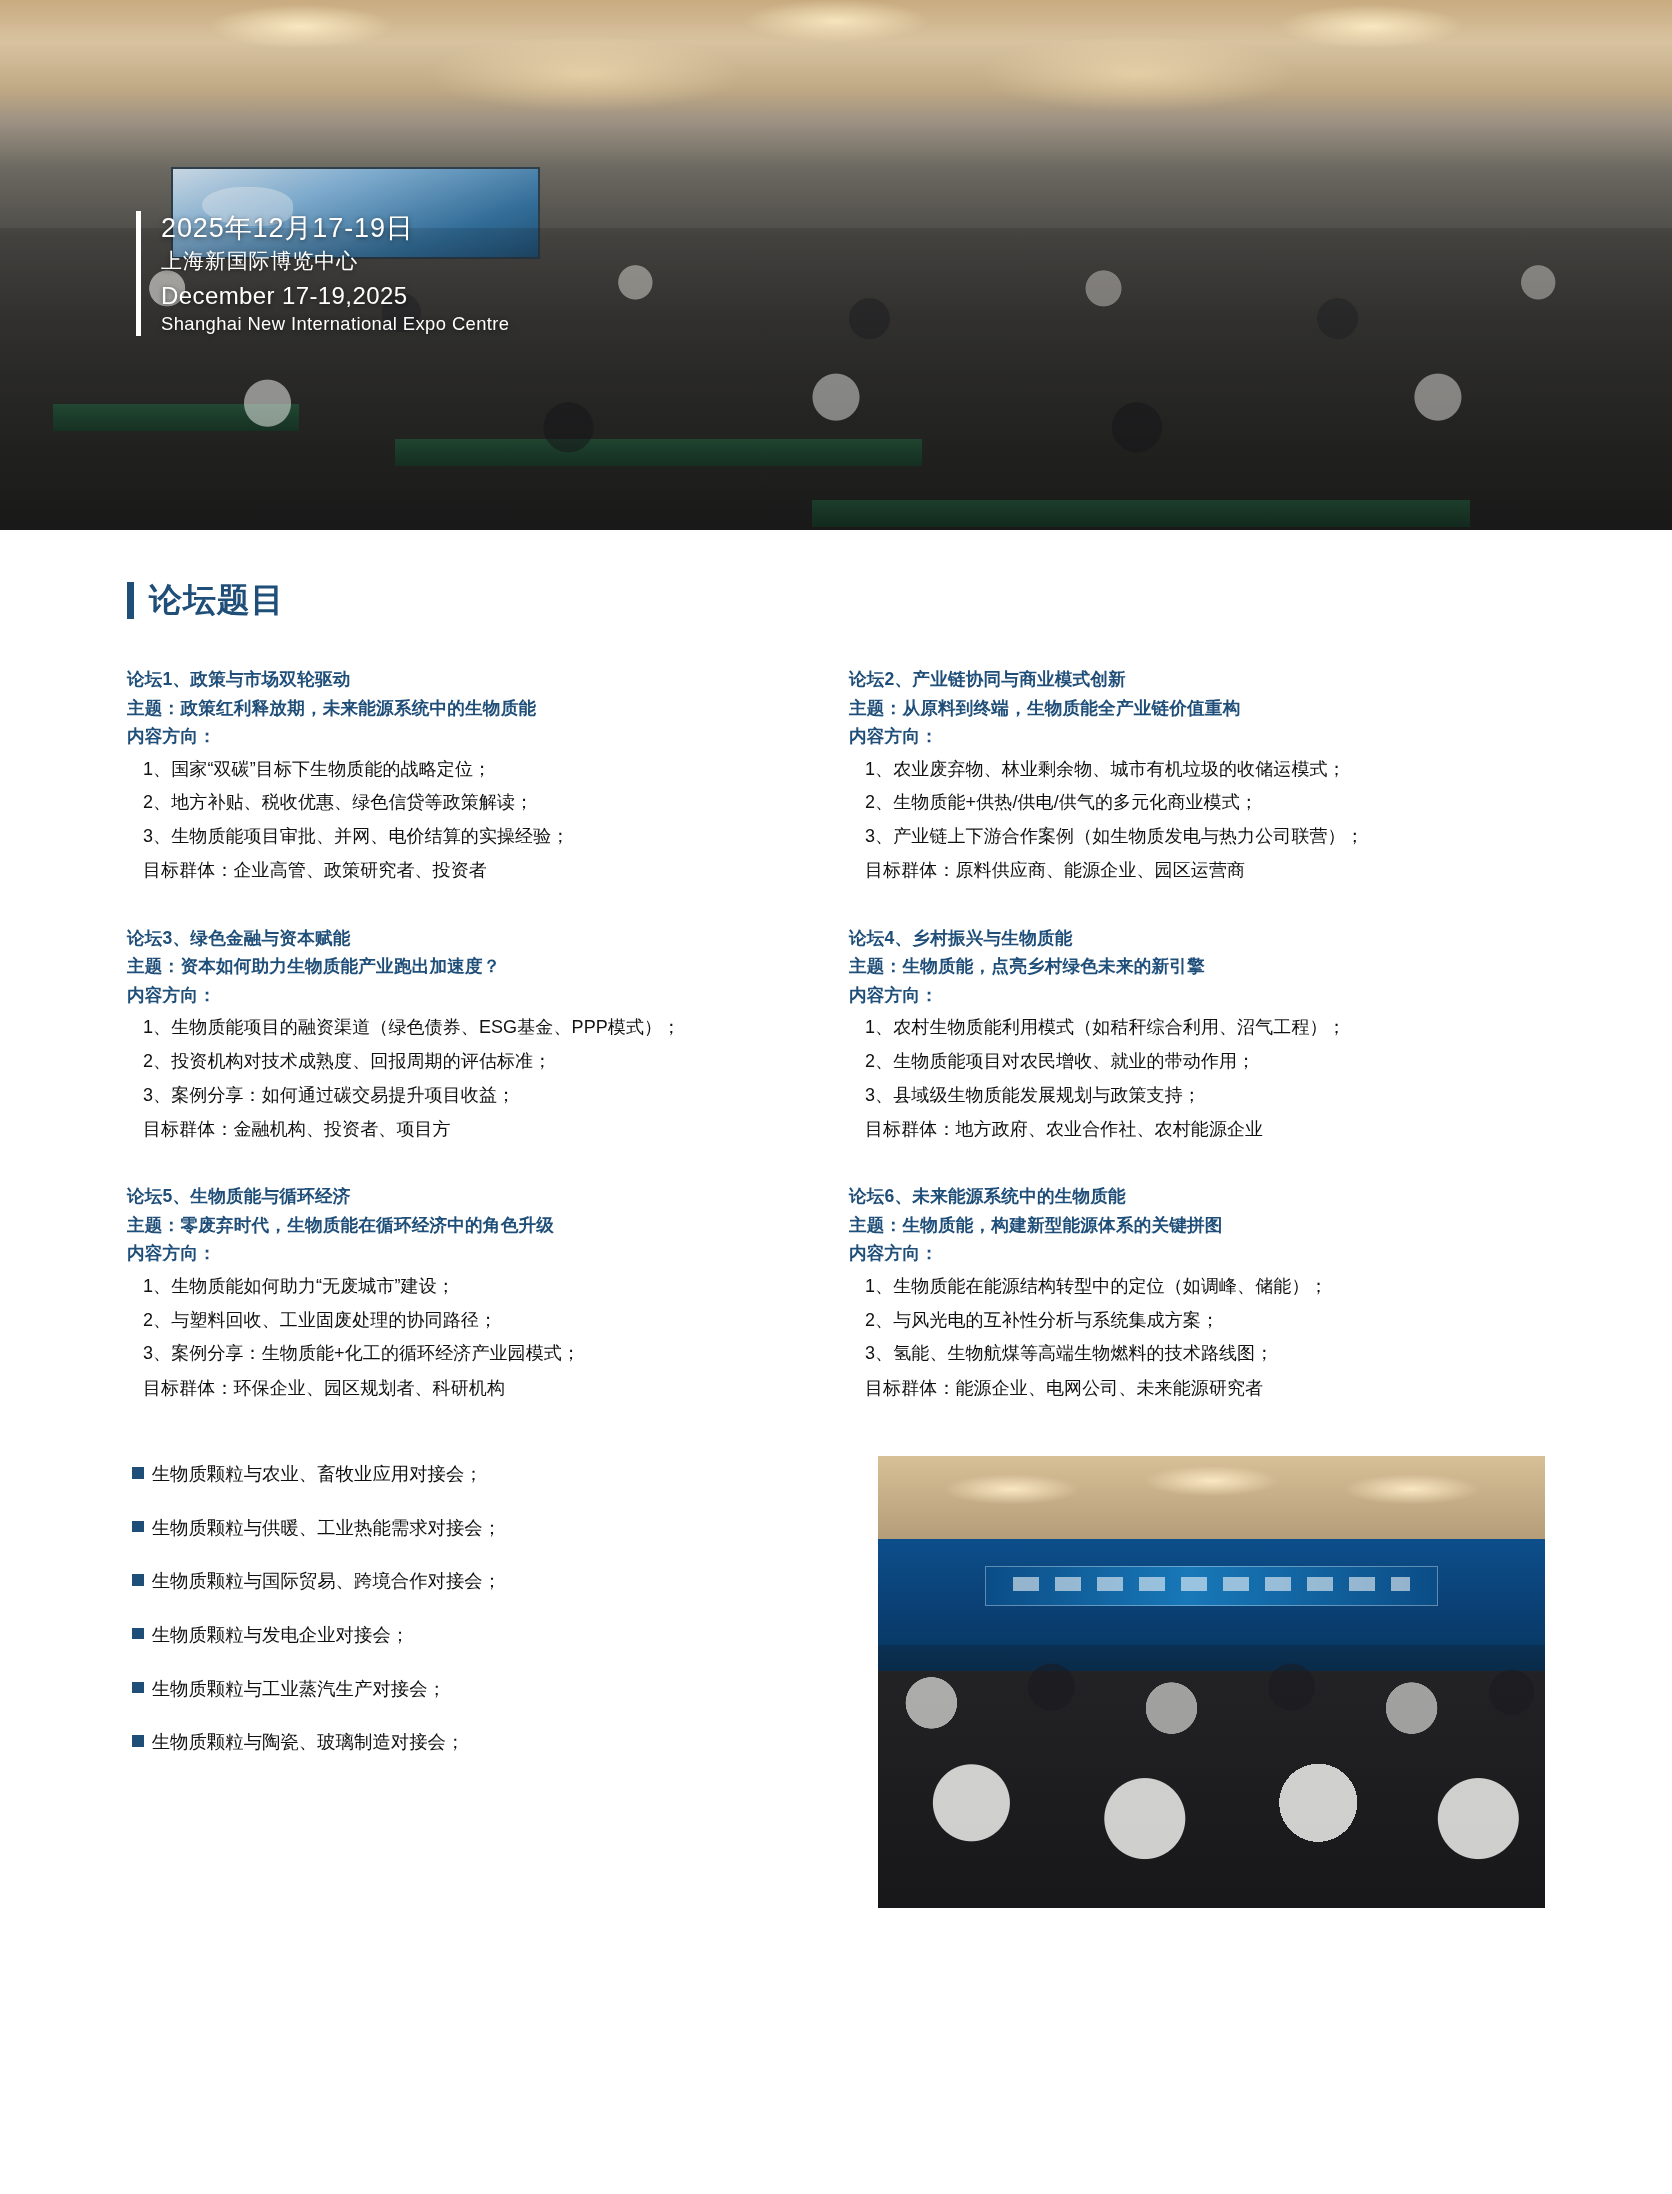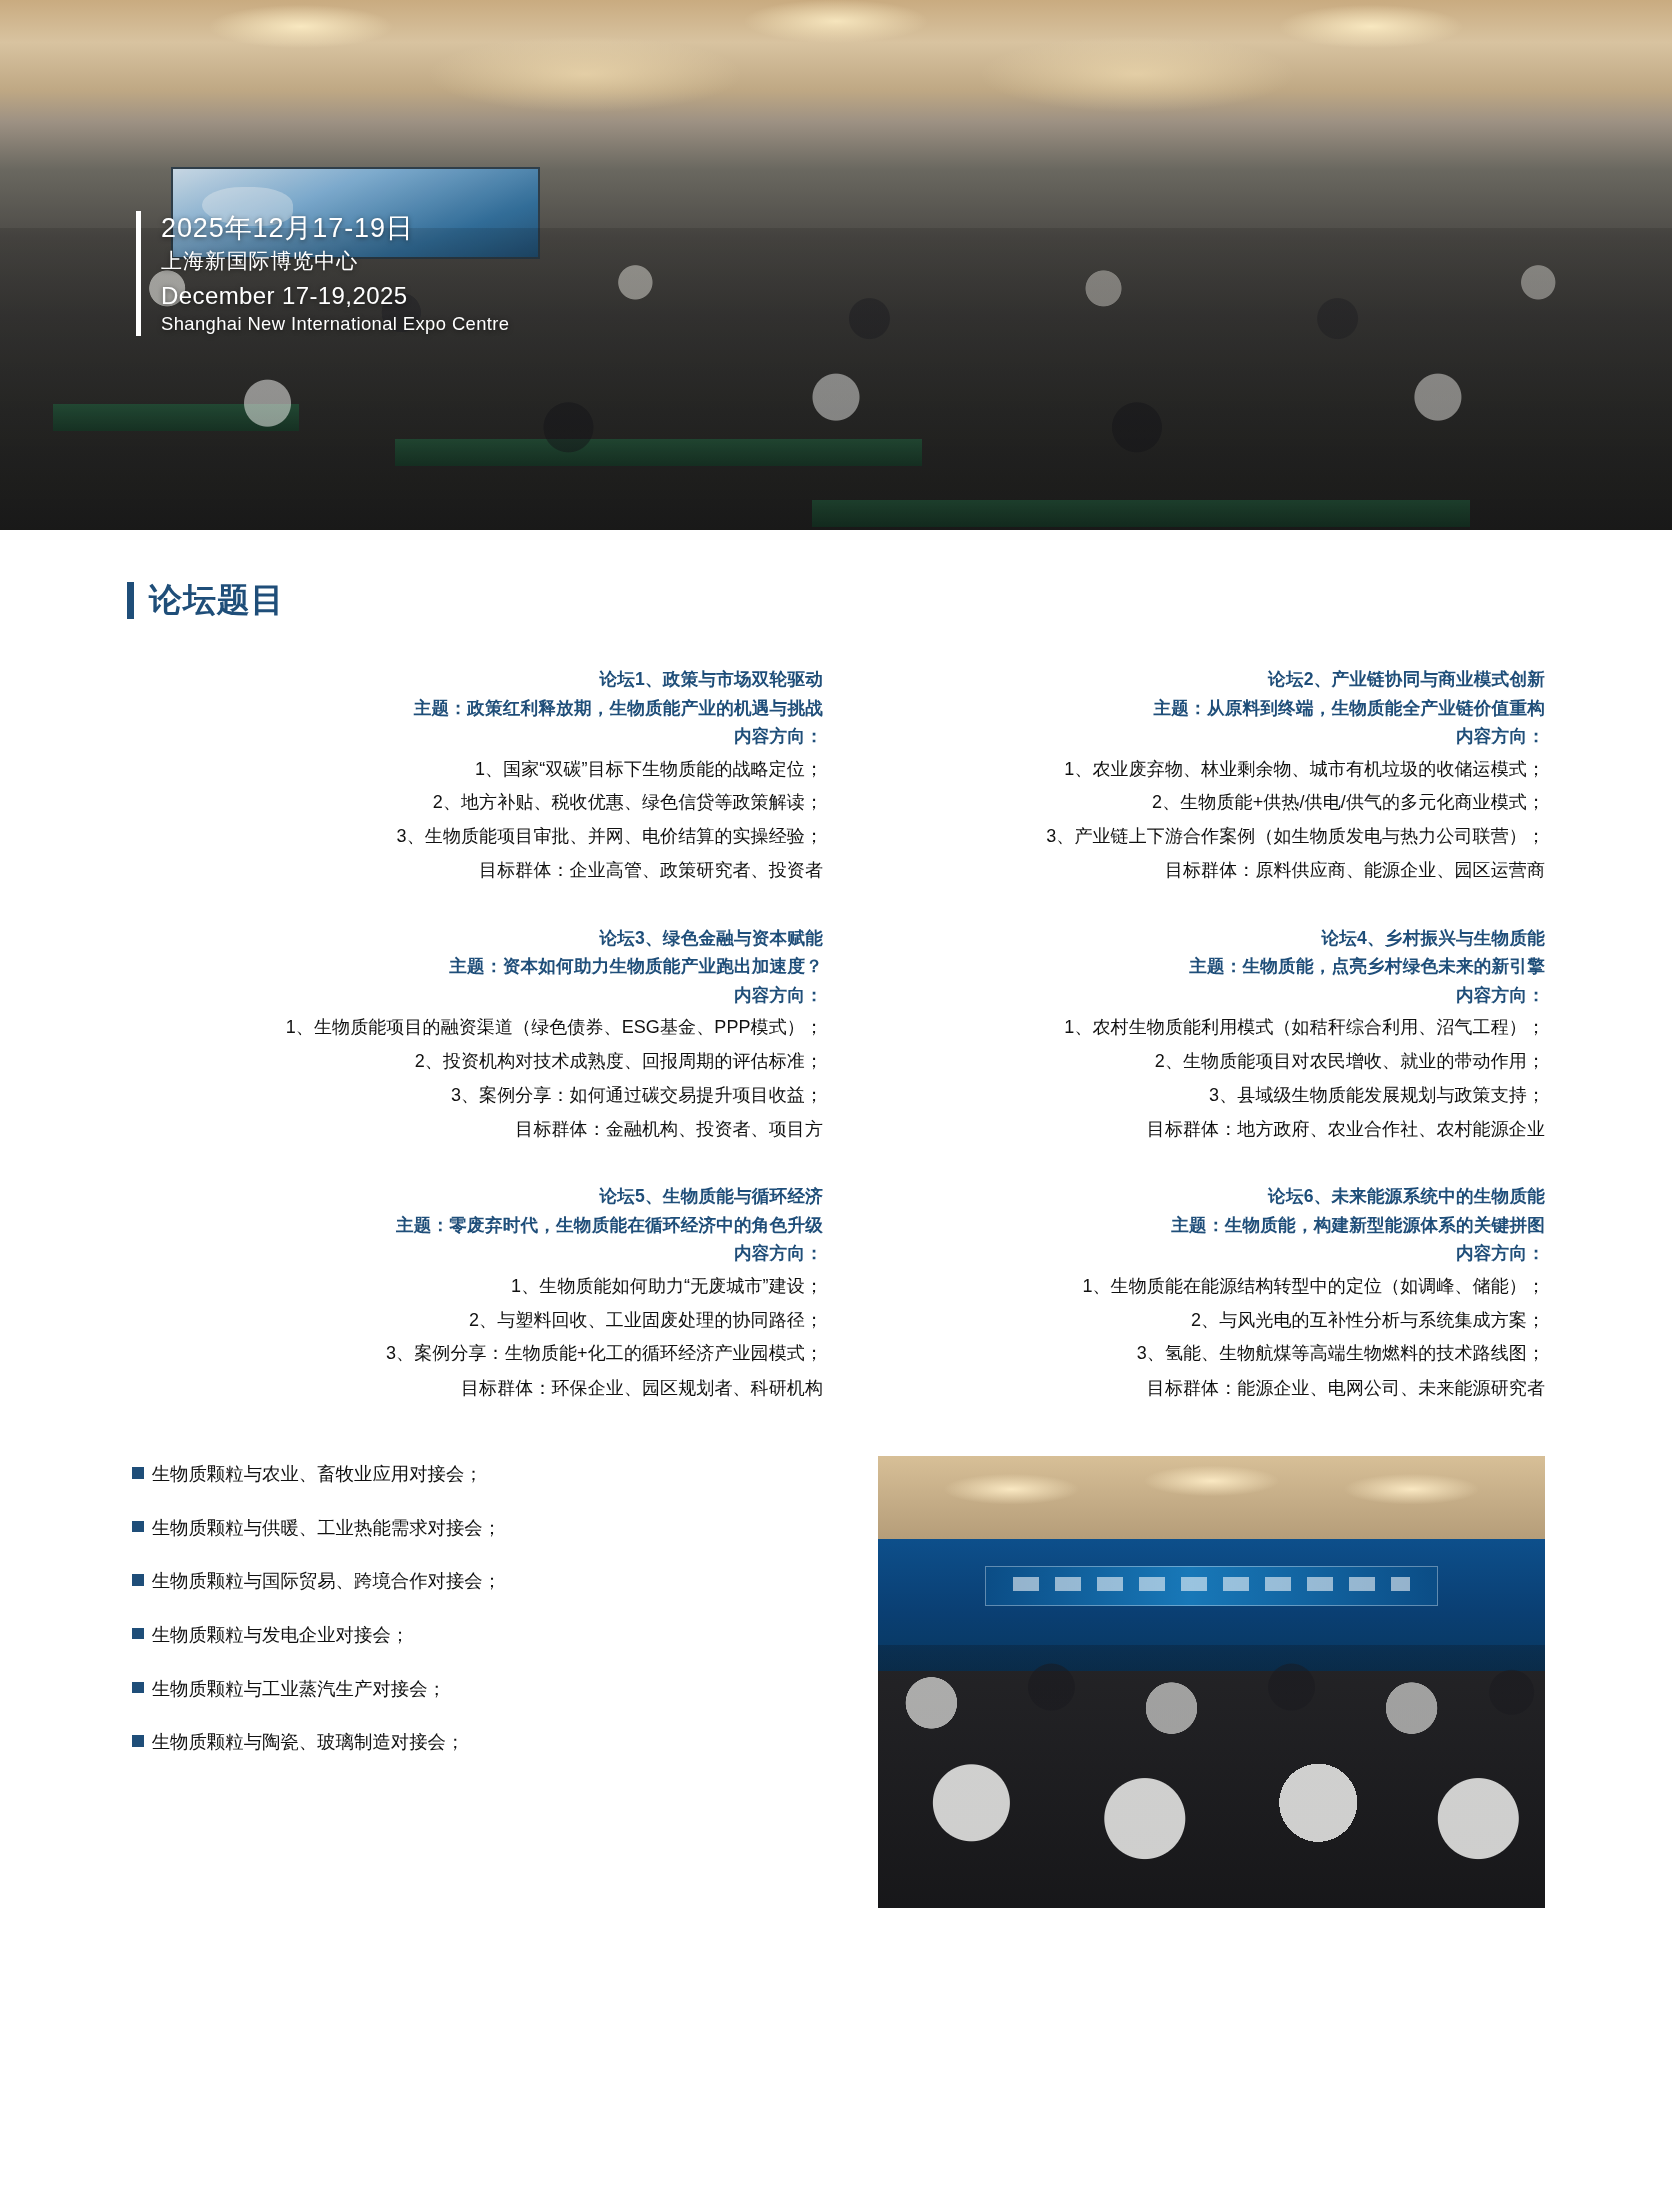--- a/index.html
+++ b/index.html
@@ -117,21 +117,20 @@
   }
 
   
   .forums {
     margin: 0 127px 0 127px;
     display: grid;
     grid-template-columns: 1fr 1fr;
     column-gap: 26px;
     row-gap: 38px;
     padding-top: 42px;
-    text-align: right;
   }
   .forum .f-title,
   .forum .f-theme,
   .forum .f-dirlabel {
     color: #1f4e79;
     font-weight: bold;
     font-size: 17.6px;
     line-height: 1.62;
     letter-spacing: 0.2px;
   }
@@ -245,21 +244,21 @@
 <div style="padding-top:48px;">
   <div class="section-title">
     <div class="bar"></div>
     <div class="txt">论坛题目</div>
   </div>
 
   <div class="forums">
 
     <div class="forum">
       <div class="f-title">论坛1、政策与市场双轮驱动</div>
-      <div class="f-theme">主题：政策红利释放期，生物质能产业的机遇与挑战</div>
+      <div class="f-theme">主题：政策红利释放期，未来能源系统中的生物质能</div>
       <div class="f-dirlabel">内容方向：</div>
       <div class="f-item">1、国家“双碳”目标下生物质能的战略定位；</div>
       <div class="f-item">2、地方补贴、税收优惠、绿色信贷等政策解读；</div>
       <div class="f-item">3、生物质能项目审批、并网、电价结算的实操经验；</div>
       <div class="f-audience">目标群体：企业高管、政策研究者、投资者</div>
     </div>
 
     <div class="forum">
       <div class="f-title">论坛2、产业链协同与商业模式创新</div>
       <div class="f-theme">主题：从原料到终端，生物质能全产业链价值重构</div>

